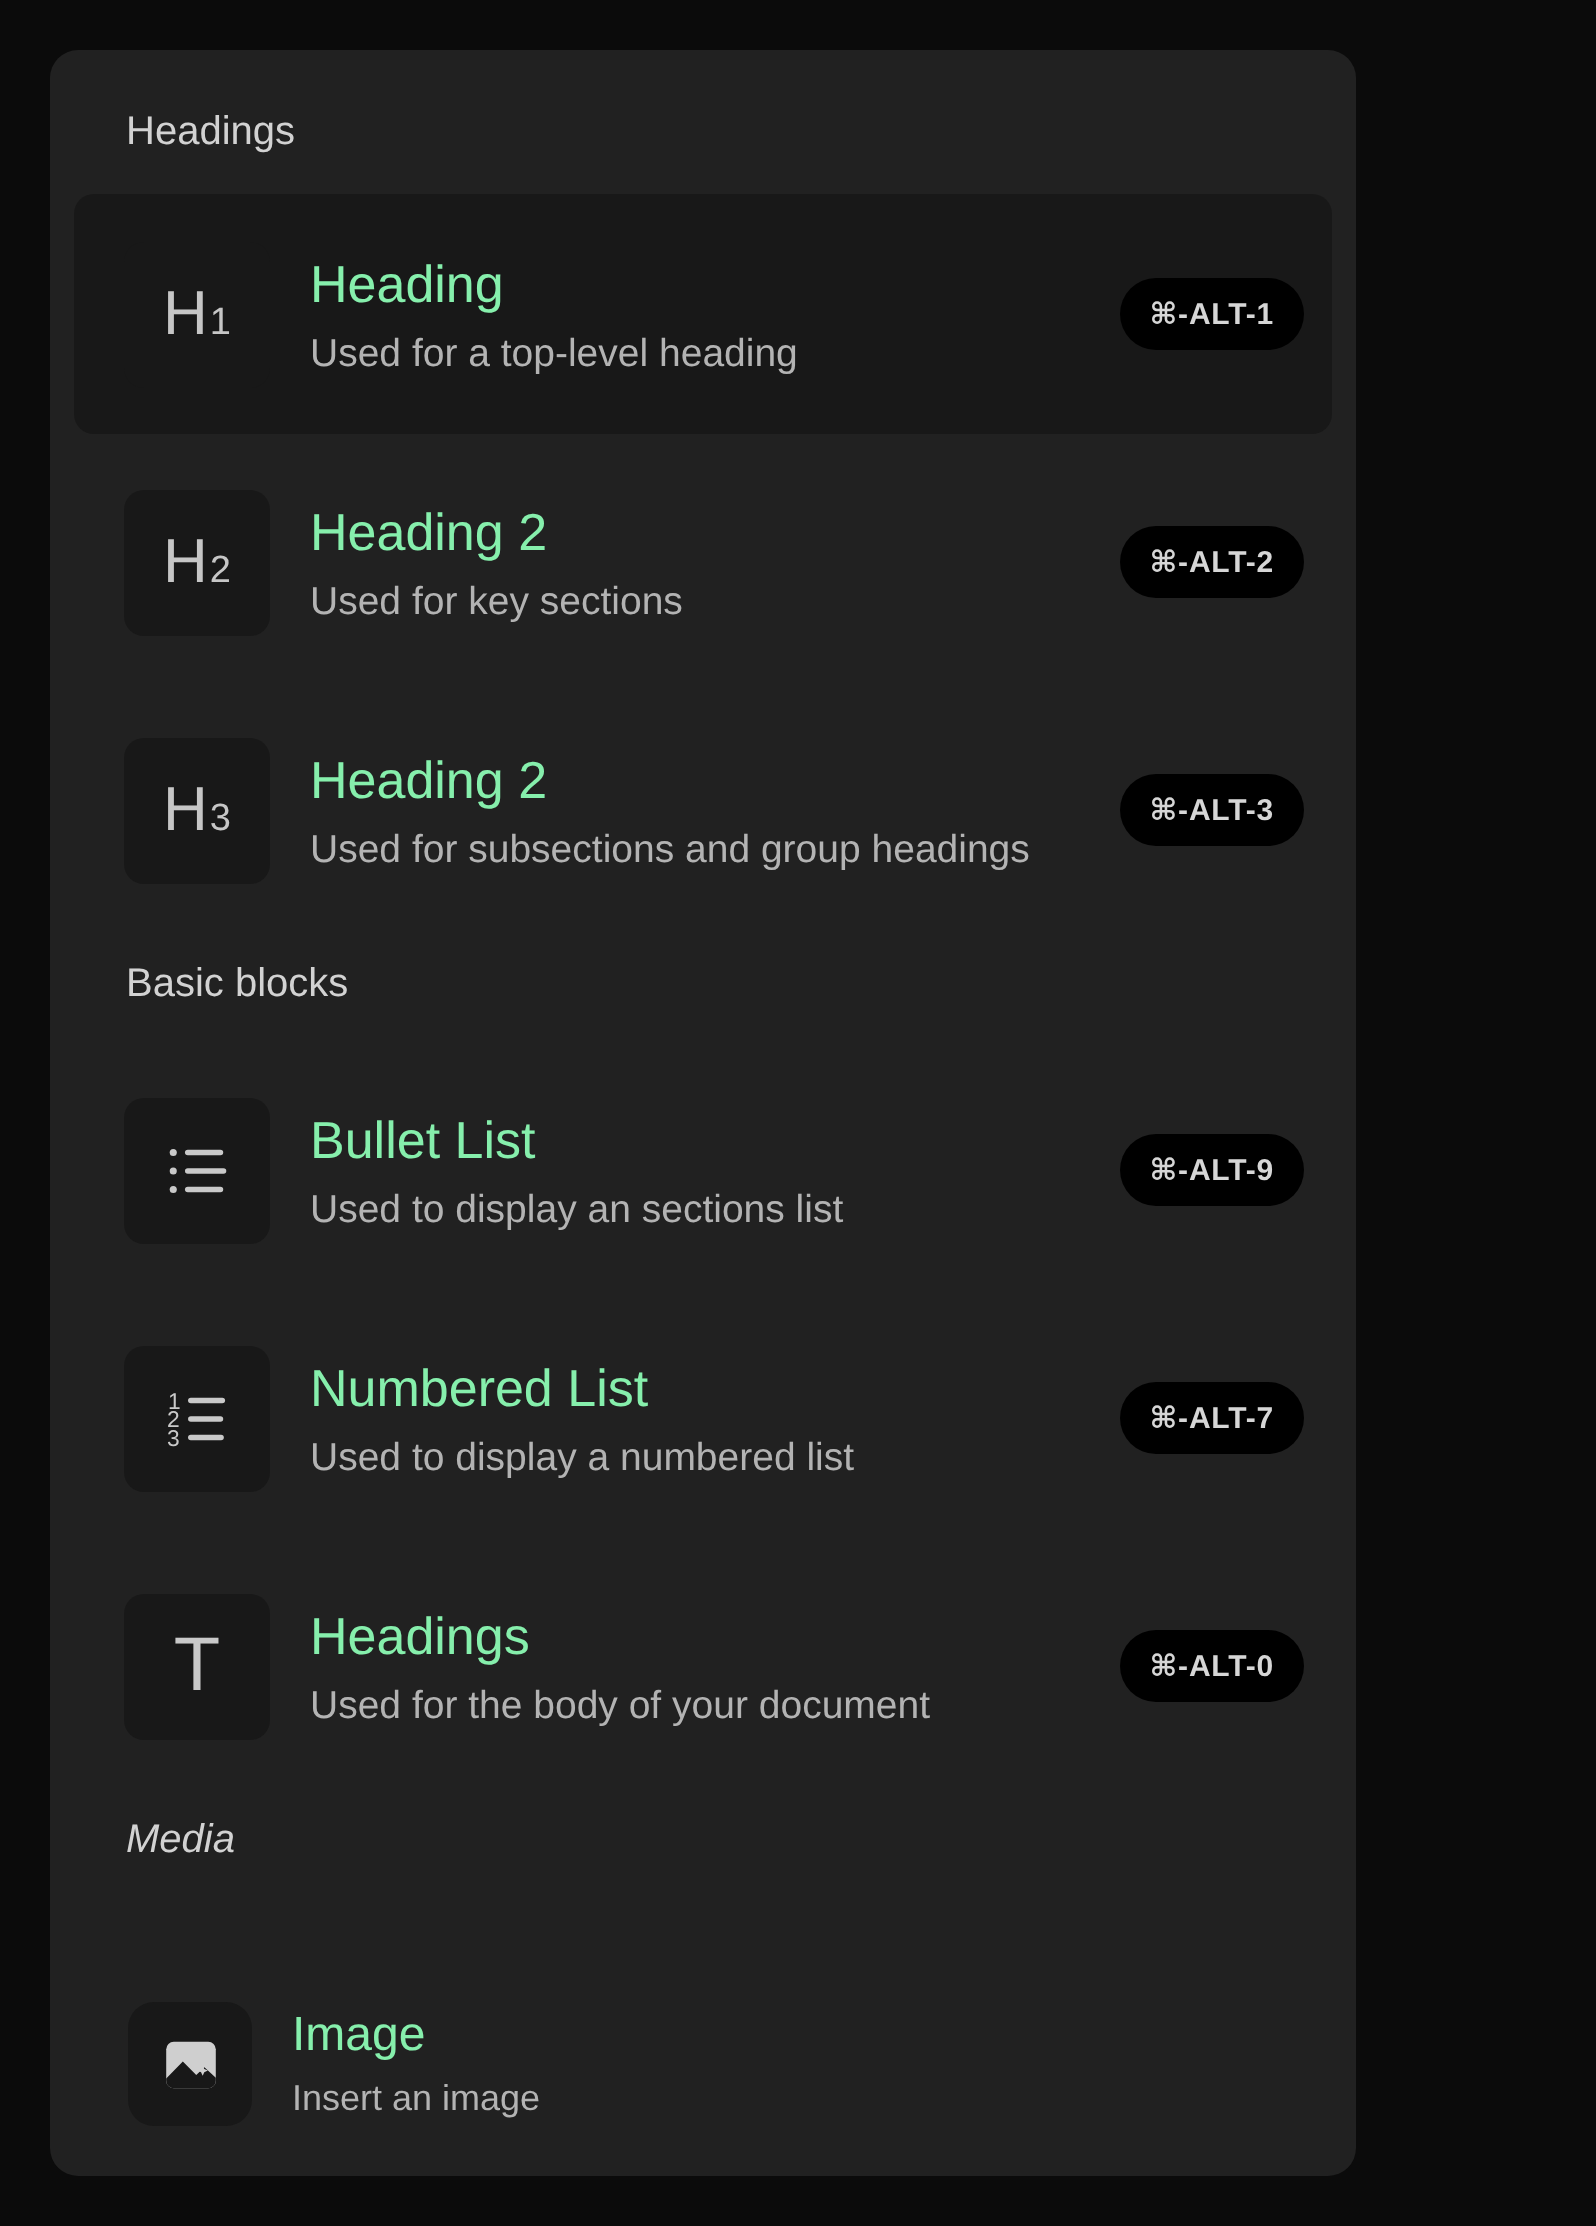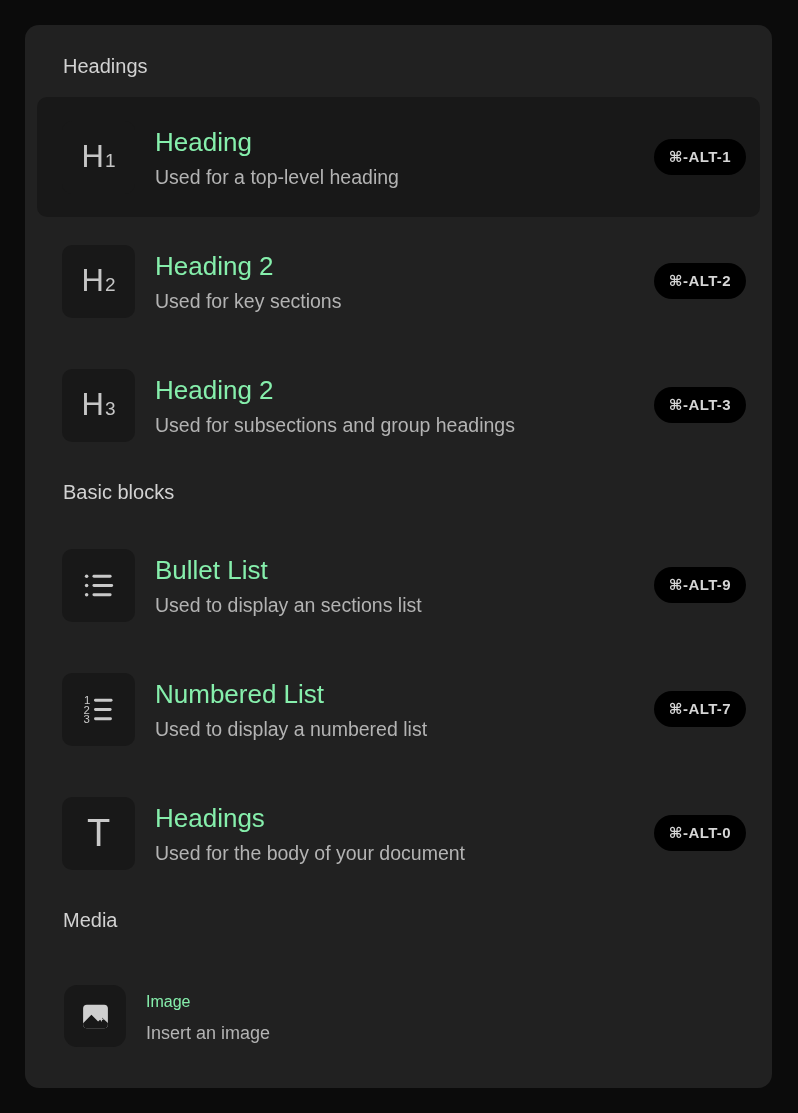--- a/index.html
+++ b/index.html
@@ -1,45 +1,45 @@
 <!DOCTYPE html>
 <html><head>
 <meta charset="utf-8">
 <style>
   * { margin:0; padding:0; box-sizing:border-box; }
   html,body { width:798px; height:1113px; background:#0b0b0b; overflow:hidden;
               font-family:"Liberation Sans","DejaVu Sans",sans-serif; }
   .panel {
-    position:absolute; left:25px; top:25px; width:747px; height:1063px;
+    position:absolute; left:25px; top:25px; width:653px; height:1063px;
     background:#212121; border-radius:14px; padding:16px 12px; overflow:hidden;
   }
   .section-label {
     font-size:20px; line-height:28px; color:#d2d2d2;
     margin:13px 0 19px 26px; font-weight:400;
   }
   .section:first-child .section-label { margin-top:11px; margin-bottom:17px; }
-  .section:last-child .section-label  { margin-bottom:22px; }
+  .section:last-child .section-label  { margin-bottom:38px;font-style:italic; }
   .row {
     display:flex; align-items:center; height:120px; border-radius:10px;
     padding:0 14px 0 25px; margin-bottom:4px;
   }
   .row.selected { background:#181818; }
   .icon-box {
     width:73px; height:73px; border-radius:10px; background:#181818;
     display:flex; align-items:center; justify-content:center; flex:0 0 auto;
   }
   .row.small .icon-box { width:62px; height:62px; border-radius:13px; margin-left:2px; }
   .h-glyph { display:flex; align-items:baseline; color:#c6c6c6; }
   .h-letter { font-size:31px; font-weight:400; }
   .h-digit  { font-size:19px; font-weight:400; margin-left:1px; }
   .t-glyph  { font-size:38px; font-weight:400; color:#c9c9c9; line-height:1; }
   .texts { margin-left:20px; flex:1 1 auto; min-width:0; }
   .title { font-size:26px; line-height:36px; font-weight:500; color:#86efac; }
   .desc  { font-size:19.5px; line-height:28px; color:#b3b3b3; margin-top:3px; }
-  .row.small .title { font-size:16px; line-height:32px; }
+  .row.small .title { font-size:24px; line-height:32px; }
   .row.small .desc  { font-size:18px; line-height:26px; margin-top:2px; }
   .badge {
     background:#000000; border-radius:999px; padding:9px 15px;
     font-size:15px; font-weight:700; color:#d6d6d6; letter-spacing:0.4px;
     white-space:nowrap; flex:0 0 auto; margin-left:12px;
   }
   svg { display:block; }
 </style>
 </head>
 <body>

